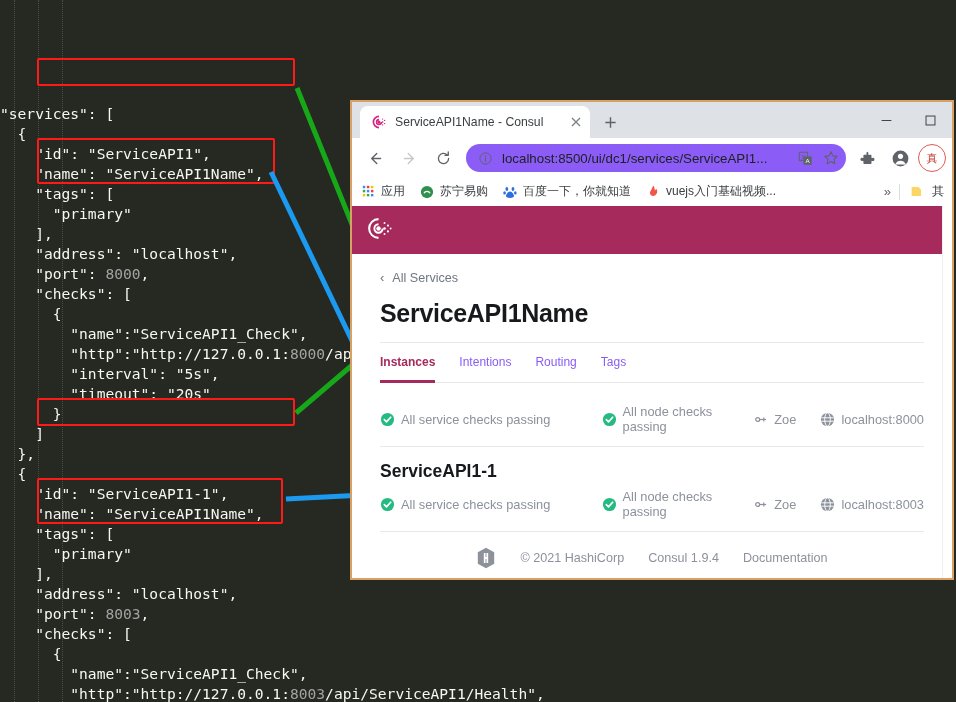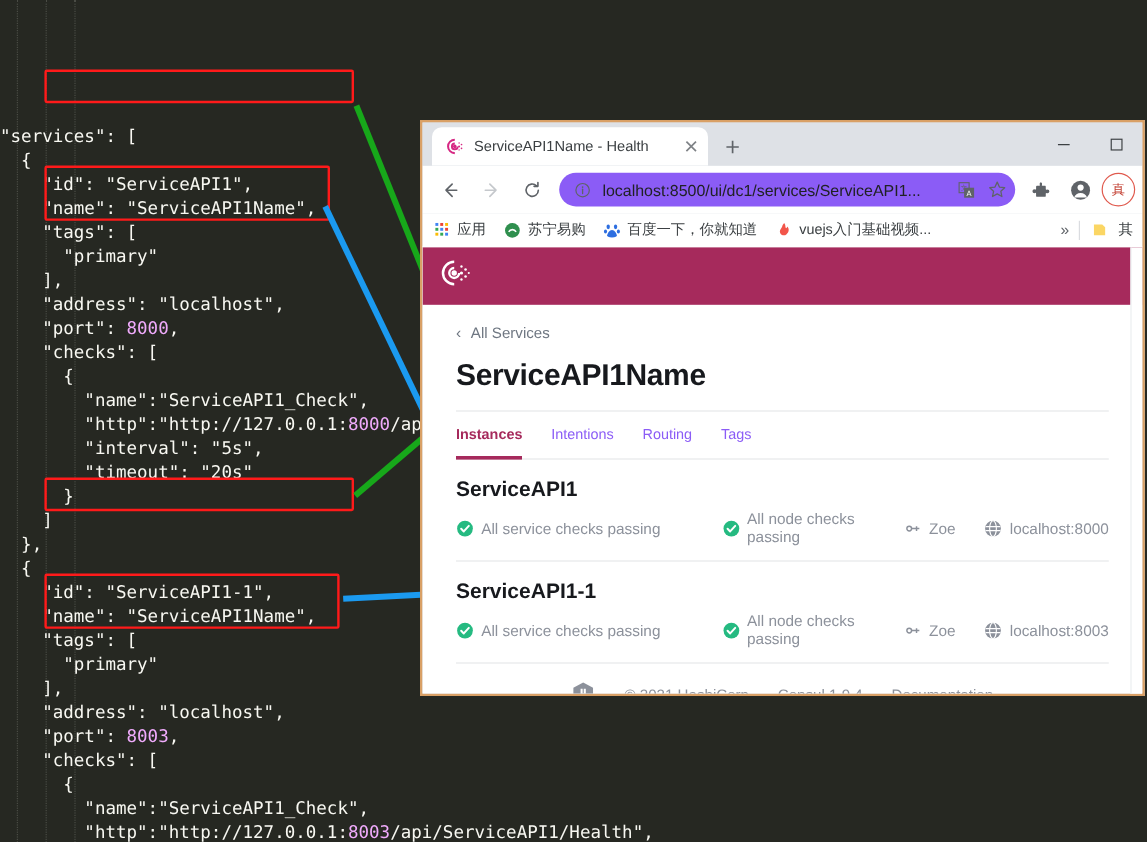--- a/index.html
+++ b/index.html
@@ -16,21 +16,21 @@
     font-family:"DejaVu Sans Mono","Liberation Mono",monospace;
     font-size:14.6px;
     line-height:20px;
     color:#f8f8f2;
     white-space:pre;
     padding:4px 0 0 0;
     box-sizing:border-box;
   }
   #codelines{position:relative;}
   .cl{height:20px;white-space:pre;}
-  .tok-num{color:#f0abfc;}
+  .tok-num{color:#a3a3a3;}
 
   
   .guide{
     position:absolute;top:0;width:1px;height:702px;
     border-left:1px dotted #4a4c45;
   }
 
   
   .redbox{
     position:absolute;border:2.5px solid #ff1a1a;border-radius:2px;
@@ -182,21 +182,21 @@
           <path d="M10.4 8a2.4 2.4 0 1 1-2.4-2.4" fill="none" stroke="#d62783" stroke-width="1.6"></path>
           <circle cx="8" cy="8" r="1.5" fill="#d62783"></circle>
           <circle cx="11.6" cy="8" r="0.85" fill="#d62783"></circle>
           <circle cx="13.6" cy="6.4" r="0.7" fill="#d62783"></circle>
           <circle cx="13.6" cy="9.6" r="0.7" fill="#d62783"></circle>
           <circle cx="11.6" cy="5.1" r="0.6" fill="#d62783"></circle>
           <circle cx="11.6" cy="10.9" r="0.6" fill="#d62783"></circle>
           <path d="M8 2.4a5.6 5.6 0 1 0 0 11.2" fill="none" stroke="#d62783" stroke-width="1.7"></path>
         </svg>
       </span>
-      <span class="tab-title">ServiceAPI1Name - Health</span>
+      <span class="tab-title">ServiceAPI1Name - Consul</span>
       <span class="tab-close">
         <svg viewBox="0 0 16 16" width="16" height="16">
           <path d="M4 4 L12 12 M12 4 L4 12" stroke="#5f6368" stroke-width="1.4"></path>
         </svg>
       </span>
     </div>
     <div class="newtab">
       <svg viewBox="0 0 16 16" width="15" height="15">
         <path d="M8 2.5 V13.5 M2.5 8 H13.5" stroke="#5f6368" stroke-width="1.5"></path>
       </svg>
@@ -358,21 +358,20 @@
 
       <div class="tabs">
         <div class="t active">Instances</div>
         <div class="t">Intentions</div>
         <div class="t">Routing</div>
         <div class="t">Tags</div>
       </div>
       <div class="tabs-underline"></div>
 
       <div class="inst">
-        <div class="inst-name">ServiceAPI1</div>
         <div class="inst-meta">
           <div class="meta m1">
             <span class="ic16">
               <svg viewBox="0 0 16 16" width="15" height="15">
                   <circle cx="8" cy="8" r="7" fill="#25ba81"></circle>
                   <path d="M4.6 8.2 L6.9 10.5 L11.4 5.6" fill="none" stroke="#fff" stroke-width="1.8" stroke-linecap="round" stroke-linejoin="round"></path>
                 </svg>
             </span>
             <span>All service checks passing</span>
           </div>

